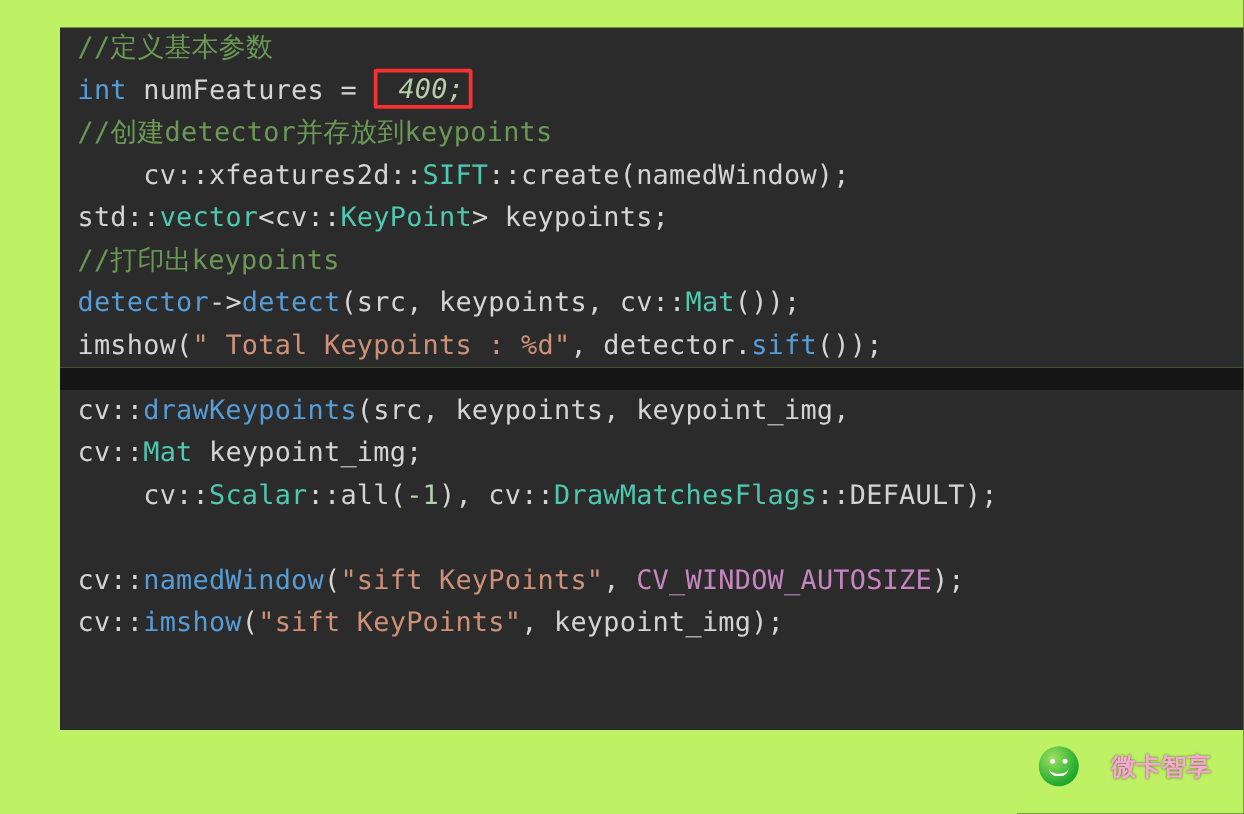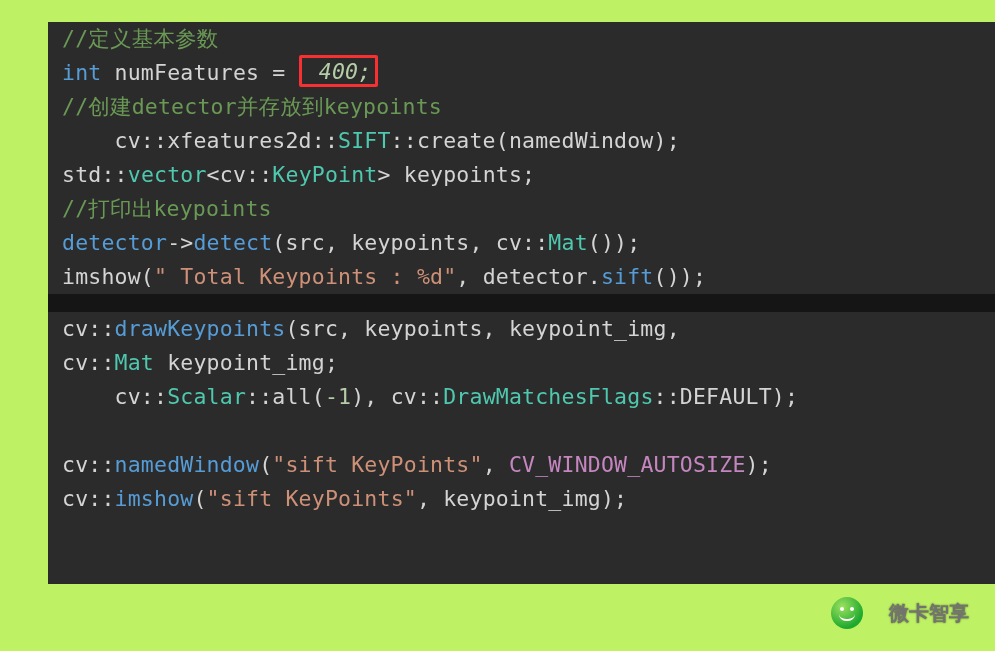--- a/index.html
+++ b/index.html
@@ -52,21 +52,21 @@
     top: -1px;
     font-style: italic;
   }
   .watermark {
     position: absolute;
     right: 26px;
     bottom: 22px;
     display: flex;
     align-items: center;
     gap: 26px;
-    color: #737373;
+    color: #f9a8d4;
     font-family: "Microsoft YaHei", sans-serif;
     font-size: 20px;
     font-weight: 600;
     text-shadow: 0 0 2px rgba(0,0,0,.6);
   }
   .watermark .logo {
     width: 32px; height: 32px;
     border-radius: 50%;
     background: radial-gradient(circle at 35% 30%, #9be15d 0%, #1fa92e 70%);
     display: flex; align-items: center; justify-content: center;

